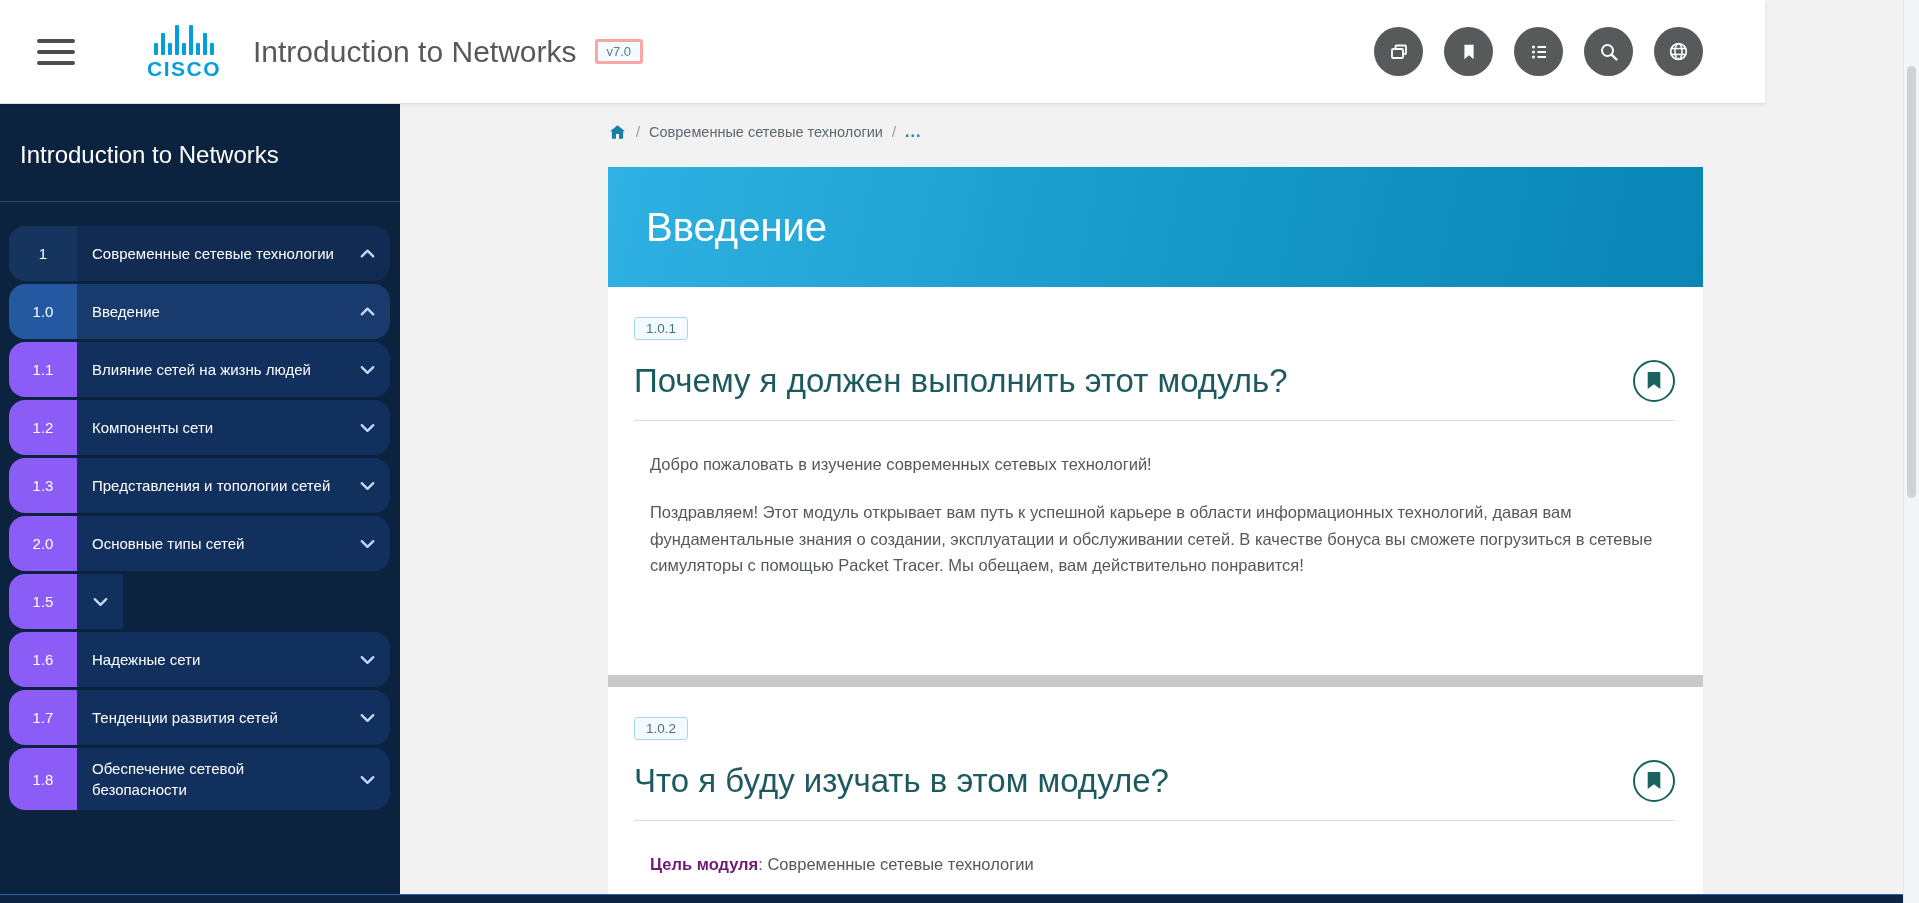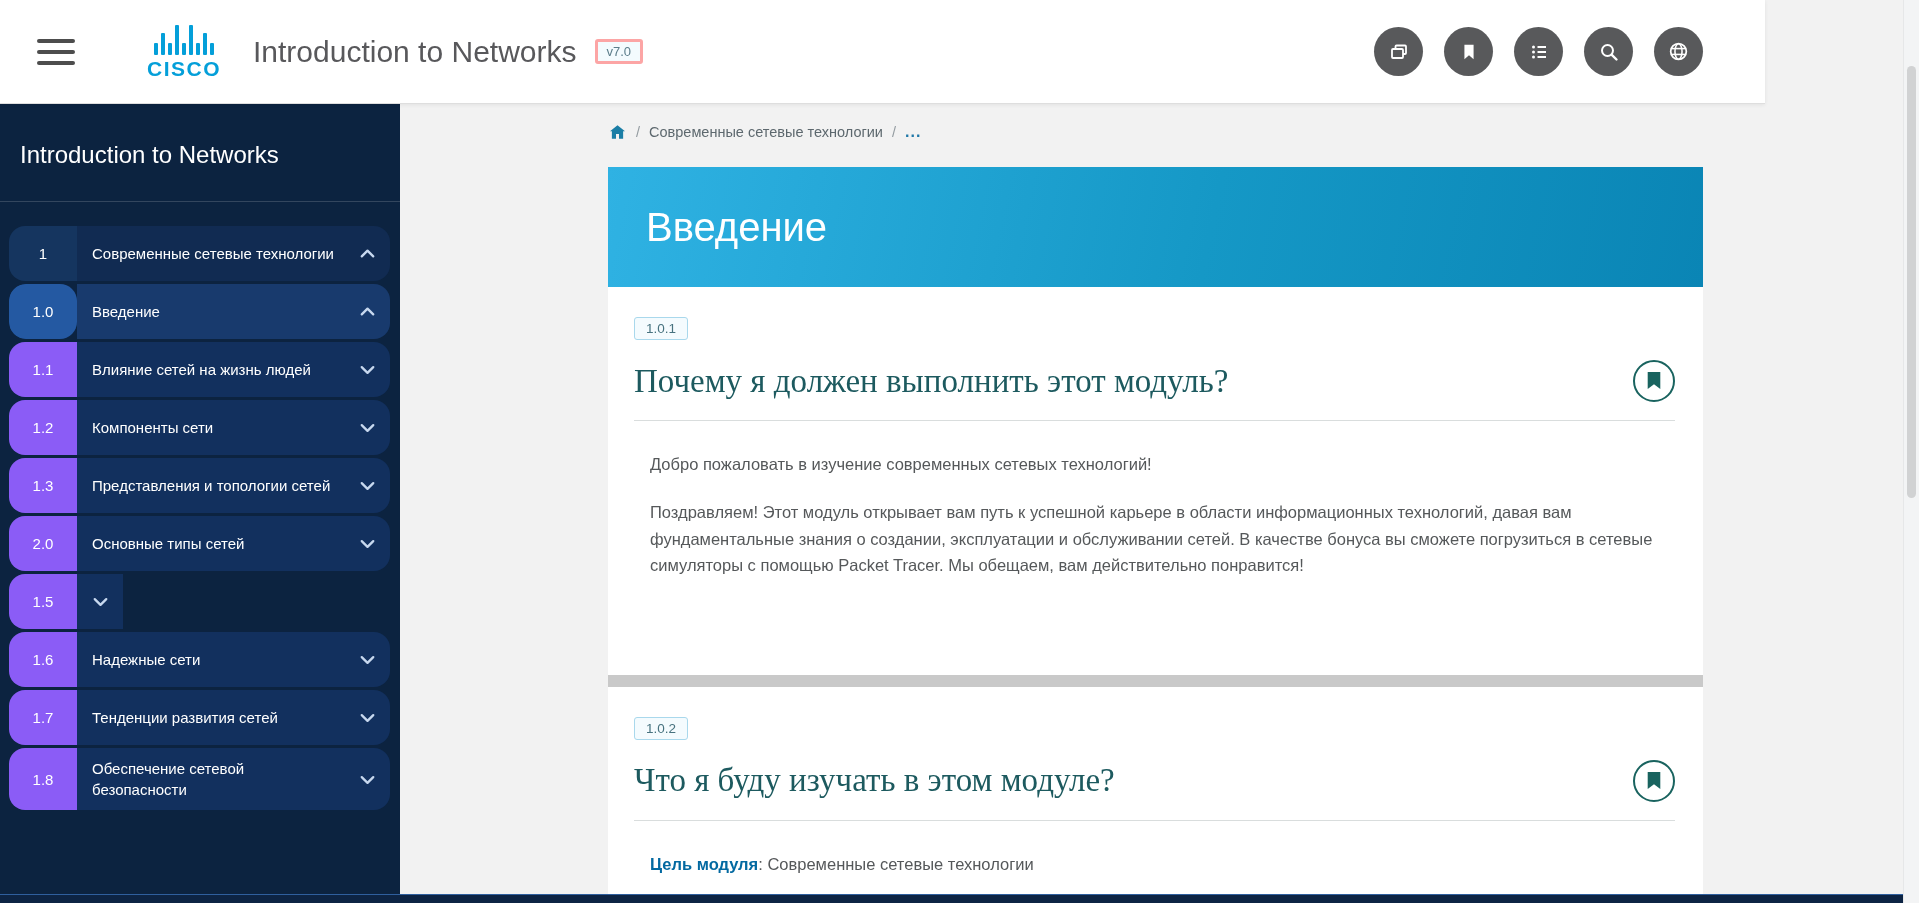--- a/index.html
+++ b/index.html
@@ -46,21 +46,21 @@
     width:68px; flex:none; display:flex; align-items:center; justify-content:center;
     background:#8b5cf6; color:#fff; font-size:15px;
   }
   .nav-label {
     flex:1; background:#12305e; color:#fff; font-size:15px; line-height:1.4;
     display:flex; align-items:center; padding:10px 6px 10px 15px;
   }
   .nav-chevron { width:46px; flex:none; background:#12305e; display:flex; align-items:center; justify-content:center; }
   .nav-item.chapter .nav-num { background:#15355f; }
   .nav-item.chapter .nav-label, .nav-item.chapter .nav-chevron { background:#112b52; }
-  .nav-item.active .nav-num { background:#2459a2;border-radius:17px; }
+  .nav-item.active .nav-num { background:#2459a2; }
   .nav-item.active .nav-label, .nav-item.active .nav-chevron { background:#183a6d; }
 
   
   .main { position:absolute; left:400px; top:104px; width:1519px; height:799px; background:#f2f2f2; padding-left:208px; }
   .breadcrumb { margin-top:19px; display:flex; align-items:center; gap:9px; font-size:14.5px; color:#5d686e; }
   .breadcrumb .sep { color:#949ca1; }
   .breadcrumb .crumb { color:#5d686e; cursor:pointer; }
   .breadcrumb .dots { color:#1f78a8; font-weight:bold; font-size:16px; letter-spacing:1px; cursor:pointer; }
 
   .card { width:1095px; background:#ffffff; margin-top:26px; }
@@ -69,29 +69,29 @@
     background:linear-gradient(102deg, #2fb2e3 0%, #1598c6 55%, #0a85b5 100%);
   }
   .banner-title { color:#ffffff; font-size:40px; font-weight:400; padding-left:38px; }
 
   .section { padding:28px 28px 30px 26px; }
   .sec-badge {
     display:inline-block; font-size:13.5px; color:#47727f; background:#f4fbfe;
     border:1px solid #a9d8ec; border-radius:3px; padding:3px 11px; margin:2px 0 20px;
   }
   .sec-head { display:flex; align-items:center; justify-content:space-between; }
-  .sec-title { font-size:33px; font-weight:400; color:#1d5a5f;font-family:Liberation Serif, serif; }
+  .sec-title { font-size:33px; font-weight:400; color:#1d5a5f; }
   .bm-btn {
     width:42px; height:42px; flex:none; border-radius:50%; border:2px solid #19635f;
     background:#fff; display:flex; align-items:center; justify-content:center;
     cursor:pointer; margin-left:24px;
   }
   .sec-hr { border:none; border-top:1px solid #d9dddd; margin:18px 0 30px; }
   .section p { font-size:16.5px; color:#55585a; line-height:1.6; margin:0 16px 22px; }
-  .section p strong { color:#0369a1; }
+  .section p strong { color:#701a75; }
   .pad-bottom { height:44px; }
   .section-divider { height:12px; background:#c9c9c9; }
 
   
   .footer-bar {
     position:fixed; left:0; bottom:0; width:1919px; height:9px;
     background:#0d2444; border-top:1px solid #2f5f9e; z-index:30;
   }
 
   

